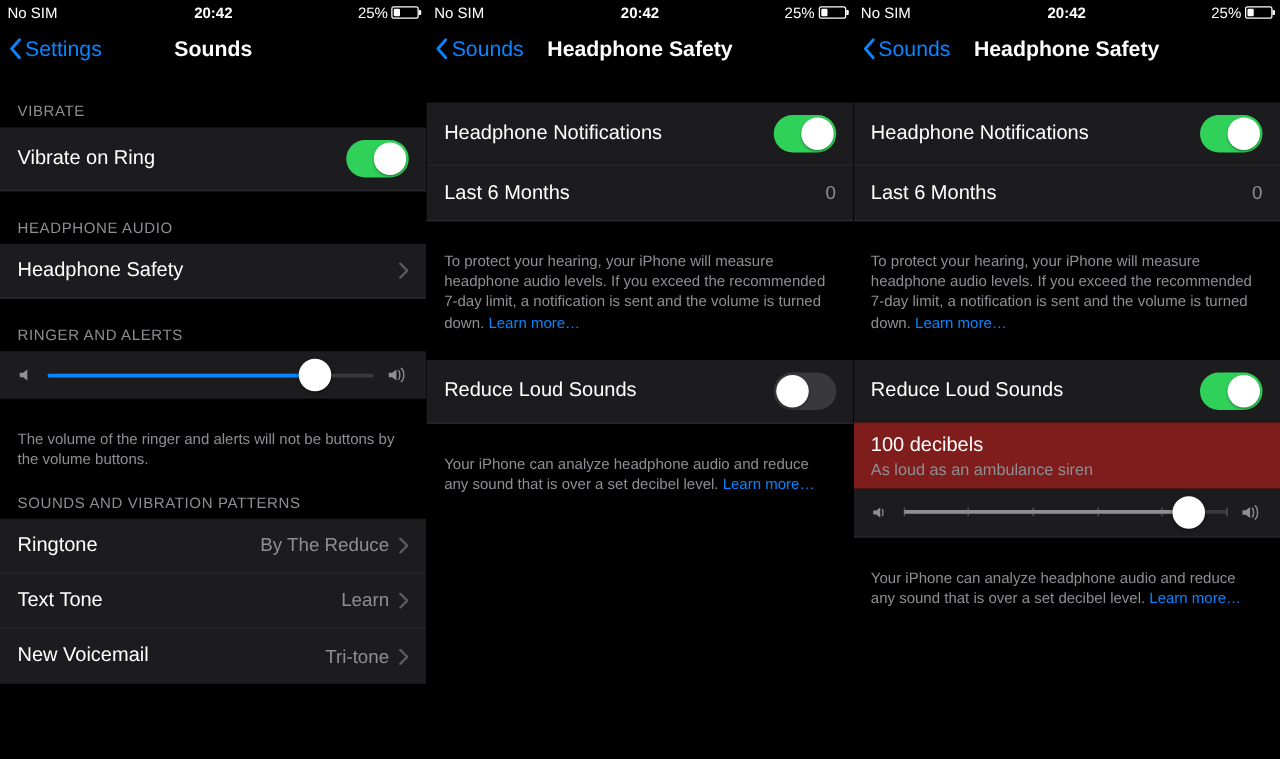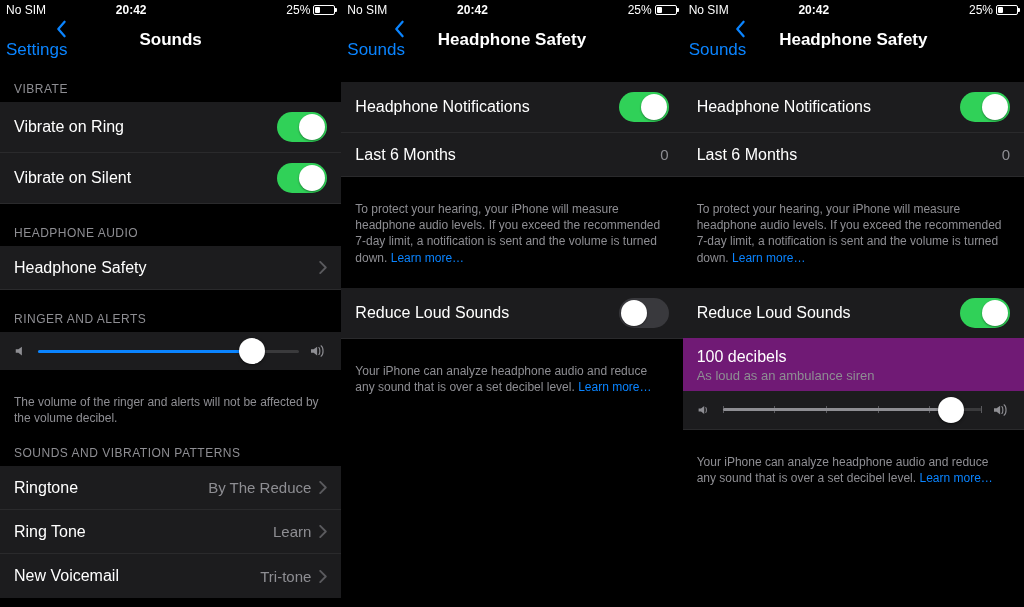--- a/index.html
+++ b/index.html
@@ -25,41 +25,40 @@
   .status-bar {
     height: 20px;
     display: flex;
     align-items: center;
     justify-content: space-between;
     padding: 0 6px;
     font-size: 12px;
     color: #fff;
   }
   .status-left { flex:1; text-align:left; }
-  .status-center { flex:1; text-align:left; font-weight:600; }
+  .status-center { flex:1; text-align:center; font-weight:600; }
   .status-right { flex:1; text-align:right; display:flex; align-items:center; justify-content:flex-end; gap:3px; }
   .battery {
     width: 22px; height: 10px; border:1px solid #fff; border-radius:2px; position:relative; display:inline-block; vertical-align:middle;
   }
   .battery::after { content:""; position:absolute; right:-3px; top:2px; width:2px; height:4px; background:#fff; border-radius:0 1px 1px 0;}
   .battery-fill { position:absolute; left:1px; top:1px; bottom:1px; width:25%; background:#fff; border-radius:1px;}
   .nav-bar {
     height: 40px;
     display:flex;
     align-items:center;
     position:relative;
     padding: 0 6px;
   }
   .back {
     color:#0a84ff;
     display:flex;
-    align-items:flex-end;
+    align-items:flex-start;
     font-size:17px;
     gap:2px;
-    flex-direction:column;
   }
   .back svg { width:12px; height:18px; }
   .title {
     position:absolute;
     left:0; right:0;
     text-align:center;
     font-size:17px;
     font-weight:600;
     pointer-events:none;
   }
@@ -120,21 +119,21 @@
   .slider-track .fill { position:absolute; left:0; top:0; bottom:0; border-radius:2px; }
   .slider-thumb {
     width:26px; height:26px; background:#fff; border-radius:50%; position:absolute; top:50%; transform:translate(-50%,-50%);
     box-shadow:0 1px 3px rgba(0,0,0,0.5);
   }
   .slider-ticks { position:absolute; left:0; right:0; top:-2px; bottom:-2px; display:flex; justify-content:space-between; }
   .slider-ticks span { width:1px; background:#5a5a5e; }
   .vol-icon { color:#8e8e93; flex-shrink:0; }
   .vol-icon svg { display:block; }
   .decibel-cell {
-    background:#701a75;
+    background:#7f1d1d;
     padding:10px 14px 0;
   }
   .decibel-cell .big { font-size:16px; color:#fff; }
   .decibel-cell .sub { font-size:13px; color:#8e8e93; padding-top:2px; padding-bottom:8px;}
 </style>
 </head>
 <body>
 
 <div class="screen">
   <div class="status-bar">
@@ -153,26 +152,20 @@
           <path d="M10 2 L3 10 L10 18" stroke="#0a84ff" stroke-width="2.5" fill="none" stroke-linecap="round" stroke-linejoin="round"></path>
         </svg>
       <span>Settings</span>
     </div>
     <div class="title">Sounds</div>
   </div>
   <div class="content">
     <div class="section-header">VIBRATE</div>
     <div class="cell">
       <span class="label">Vibrate on Ring</span>
-      <span class="toggle on">
-          <span class="knob"></span>
-        </span>
-    </div>
-    <div class="cell">
-      <span class="label">Vibrate on Silent</span>
       <span class="toggle on">
           <span class="knob"></span>
         </span>
     </div>
 
     <div class="section-header">HEADPHONE AUDIO</div>
     <div class="cell">
       <span class="label">Headphone Safety</span>
       <span class="chevron">
           <svg viewBox="0 0 8 14">
@@ -192,36 +185,36 @@
         <div class="fill" style="width:82%"></div>
         <div class="slider-thumb" style="left:82%"></div>
       </div>
       <span class="vol-icon">
         <svg width="18" height="14" viewBox="0 0 20 16">
             <path d="M2 6h3l4-3v10l-4-3H2z" fill="#8e8e93"></path>
             <path d="M11 4c1.5 1 1.5 7 0 8M13.5 2c3 2 3 10 0 12" stroke="#8e8e93" stroke-width="1.3" fill="none" stroke-linecap="round"></path>
           </svg>
       </span>
     </div>
-    <div class="footer-text">The volume of the ringer and alerts will not be affected by the volume decibel.</div>
+    <div class="footer-text">The volume of the ringer and alerts will not be buttons by the volume buttons.</div>
 
     <div class="section-header small">SOUNDS AND VIBRATION PATTERNS</div>
     <div class="cell">
       <span class="label">Ringtone</span>
       <span class="value">
           <span>By The Reduce</span>
           <span class="chevron">
             <svg viewBox="0 0 8 14">
               <path d="M1 1 L7 7 L1 13" stroke="#5a5a5e" stroke-width="2" fill="none" stroke-linecap="round" stroke-linejoin="round"></path>
             </svg>
           </span>
         </span>
     </div>
     <div class="cell">
-      <span class="label">Ring Tone</span>
+      <span class="label">Text Tone</span>
       <span class="value">
           <span>Learn</span>
           <span class="chevron">
             <svg viewBox="0 0 8 14">
               <path d="M1 1 L7 7 L1 13" stroke="#5a5a5e" stroke-width="2" fill="none" stroke-linecap="round" stroke-linejoin="round"></path>
             </svg>
           </span>
         </span>
     </div>
     <div class="cell">

